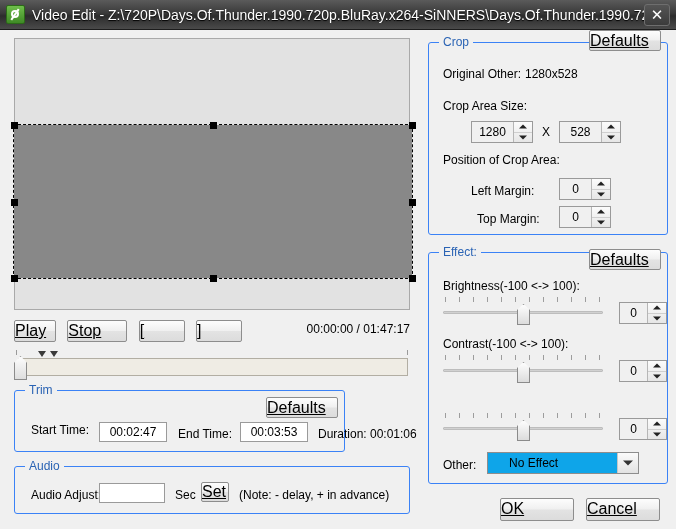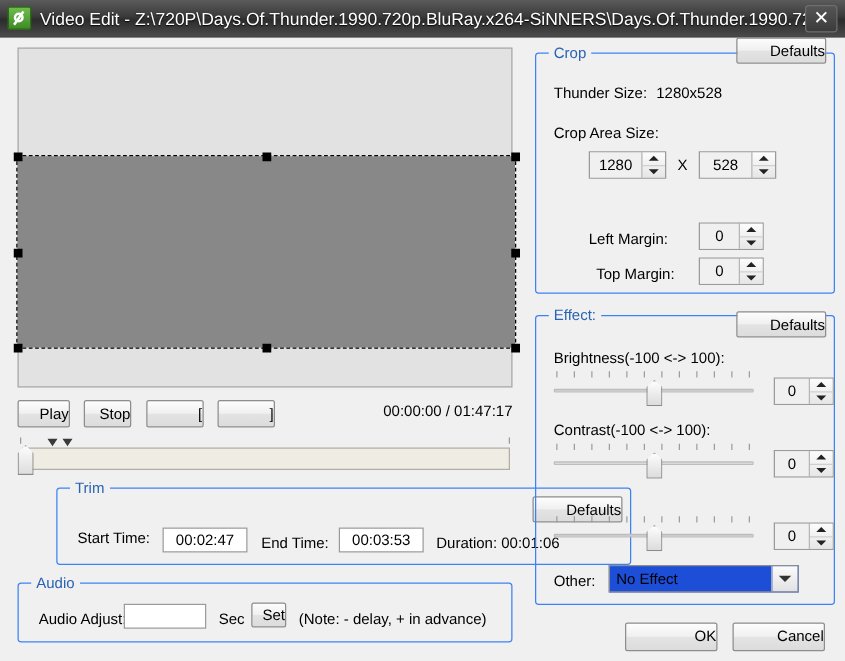--- a/index.html
+++ b/index.html
@@ -63,25 +63,25 @@
   .handle{position:absolute;width:7px;height:7px;background:#000;}
   .h-tl{left:-3px;top:-3px}.h-tc{left:calc(50% - 3px);top:-3px}.h-tr{right:-4px;top:-3px}
   .h-ml{left:-3px;top:calc(50% - 3px)}.h-mr{right:-4px;top:calc(50% - 3px)}
   .h-bl{left:-3px;bottom:-4px}.h-bc{left:calc(50% - 3px);bottom:-4px}.h-br{right:-4px;bottom:-4px}
 
   .ctrlrow{position:absolute;left:14px;top:290px;width:396px;height:22px;}
   .btn{
     display:inline-block;box-sizing:border-box;
     border:1px solid #8d8d8d;border-radius:2px;
     background:linear-gradient(180deg,#fdfdfd 0%,#f0f0f0 48%,#e3e3e3 52%,#dcdcdc 100%);
-    font-size:12px;text-align:right;color:#000;cursor:pointer;
-    height:22px;line-height:20px;
+    font-size:16px;text-align:left;color:#000;cursor:pointer;
+    height:22px;line-height:20px;text-decoration:underline;
   }
   .btn-play{width:42px}
-  .btn-stop{width:38px}
+  .btn-stop{width:60px}
   .btn-mark{width:46px;margin-left:8px}
   .timecode{
     position:absolute;right:0;top:2px;font-size:12px;color:#000;white-space:nowrap;
   }
 
   .timeline{position:absolute;left:10px;top:320px;width:404px;height:30px;}
   .tl-ticks{position:absolute;left:6px;top:0;width:392px;height:6px;}
   .tl-tick{position:absolute;top:0;width:1px;height:5px;background:#9a9a9a;}
   .tl-mark{position:absolute;top:1px;width:0;height:0;border-left:4px solid transparent;border-right:4px solid transparent;border-top:6px solid #3a3a3a;}
   .tl-track{
@@ -98,21 +98,21 @@
 
   
   .group{
     position:absolute;border:1px solid #3b82f6;border-radius:3px;
     box-sizing:border-box;background:transparent;
   }
   .group > .legend{
     position:absolute;top:-8px;left:10px;padding:0 4px;
     background:#f0f0f0;color:#2a63b4;font-size:12px;white-space:nowrap;
   }
-  .grp-trim{left:14px;top:360px;width:460px;height:62px;margin-left:31px;}
+  .grp-trim{left:14px;top:360px;width:331px;height:62px;}
   .grp-audio{left:14px;top:436px;width:396px;height:48px;}
   .grp-crop{left:428px;top:42px;width:240px;height:193px;}
   .grp-effect{left:428px;top:252px;width:240px;height:232px;}
 
   .lbl{position:absolute;font-size:12px;color:#000;white-space:nowrap;}
   .field{
     position:absolute;box-sizing:border-box;height:20px;
     border:1px solid #9a9a9a;background:#fff;
     font-size:12px;line-height:18px;text-align:center;color:#000;
     font-family:"Liberation Sans",sans-serif;
@@ -159,22 +159,23 @@
   .sl-thumb{
     position:absolute;top:7px;width:13px;height:21px;margin-left:-6px;
     background:linear-gradient(180deg,#fdfdfd,#dcdcdc);
     border:1px solid #8b8b8b;box-sizing:border-box;cursor:pointer;
     clip-path:polygon(0% 28%,50% 0%,100% 28%,100% 100%,0% 100%);
   }
 
   
   .combo{
     position:absolute;height:22px;box-sizing:border-box;
-    border:1px solid #8d8d8d;background:#1d4ed8;display:flex;align-items:center;
+    border:1px solid #8d8d8d;background:#0ea5e9;display:flex;align-items:center;
     cursor:pointer;
+    padding-left:16px;
   }
   .combo .cval{flex:1;padding-left:5px;font-size:12px;color:#000;}
   .combo .carrow{
     width:20px;height:20px;border-left:1px solid #c6c6c6;
     background:linear-gradient(180deg,#fbfbfb,#e2e2e2);
     position:relative;
   }
   .combo .carrow::after{
     content:"";position:absolute;left:50%;top:50%;
     width:0;height:0;border-left:5px solid transparent;border-right:5px solid transparent;
@@ -247,41 +248,42 @@
       <span class="lbl" style="left:160px;top:21px">Sec</span>
       <span class="btn" style="position:absolute;left:186px;top:15px;width:28px;height:20px;line-height:18px">Set</span>
       <span class="lbl" style="left:224px;top:21px">(Note: - delay, + in advance)</span>
     </div>
   </div>
 
   <div class="group grp-crop">
     <span class="legend">Crop</span>
     <span class="btn defaults-btn" style="right:6px;top:-13px">Defaults</span>
 
-    <span class="lbl" style="left:14px;top:24px">Thunder Size:</span>
+    <span class="lbl" style="left:14px;top:24px">Original Other:</span>
     <span class="lbl" style="left:96px;top:24px">1280x528</span>
 
     <span class="lbl" style="left:14px;top:56px">Crop Area Size:</span>
 
     <div class="spin" style="left:42px;top:78px;width:62px">
       <div class="val">1280</div>
       <div class="arrows">
         <div class="ar-up"></div>
         <div class="ar-dn"></div>
       </div>
     </div>
     <span class="lbl" style="left:113px;top:82px">X</span>
     <div class="spin" style="left:130px;top:78px;width:62px">
       <div class="val">528</div>
       <div class="arrows">
         <div class="ar-up"></div>
         <div class="ar-dn"></div>
       </div>
     </div>
 
+    <span class="lbl" style="left:14px;top:110px">Position of Crop Area:</span>
 
     <span class="lbl" style="left:42px;top:141px">Left Margin:</span>
     <div class="spin" style="left:130px;top:135px;width:52px">
       <div class="val">0</div>
       <div class="arrows">
         <div class="ar-up"></div>
         <div class="ar-dn"></div>
       </div>
     </div>
 

